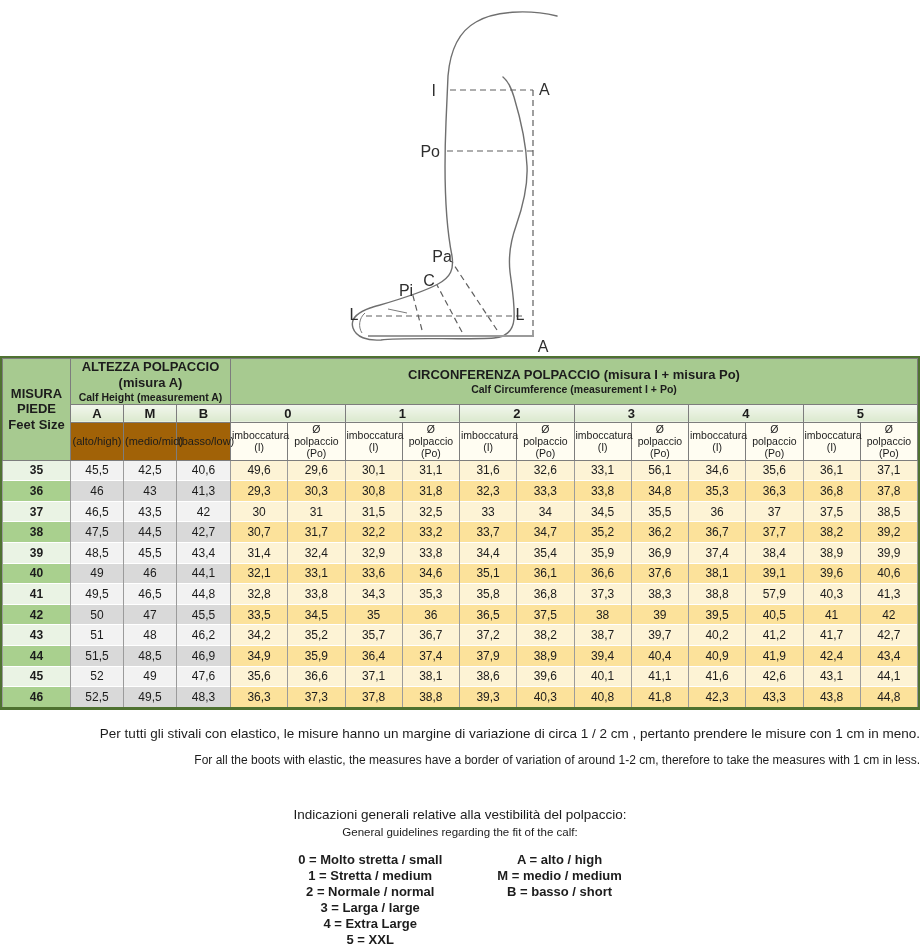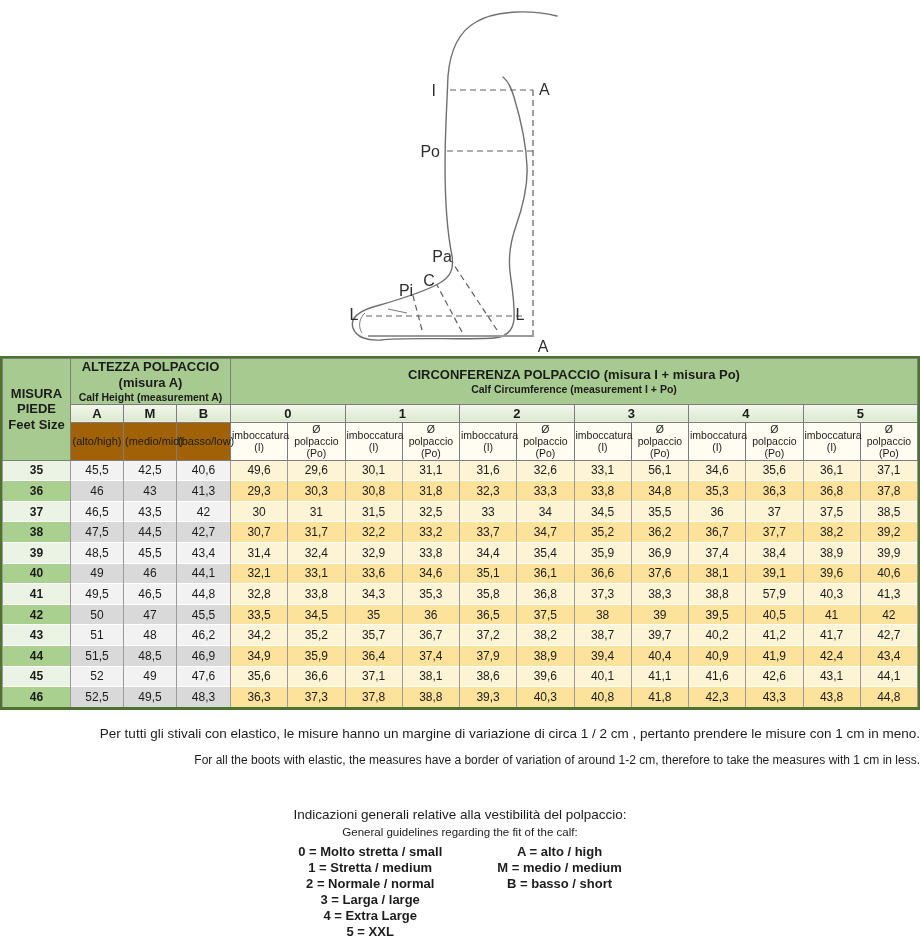--- a/index.html
+++ b/index.html
@@ -35,21 +35,21 @@
   tr.odd  .c-c { background:#fdf3d5; }
   tr.even .c-c { background:#fce29b; }
 
   
   .notes { text-align:right; margin-top:16px; }
   .note-it { font-size:13.5px; }
   .note-en { font-size:12px; margin-top:12px; }
   .guidelines { margin-top:40px; text-align:center; }
   .g-title-it { font-size:13.5px; }
   .g-title-en { font-size:11.5px; margin-top:4px; }
-  .g-cols { display:flex; justify-content:center; align-items:flex-start; gap:55px; margin-top:6px; }
+  .g-cols { display:flex; justify-content:center; align-items:flex-start; gap:55px; margin-top:14px; }
   .g-col div { font-weight:bold; font-size:13px; line-height:16px; }
 </style>
 </head>
 <body>
 
 <div class="page">
 
   <div class="diagram-wrap">
     <svg width="920" height="356" viewBox="0 0 920 356" xmlns="http://www.w3.org/2000/svg">
 

